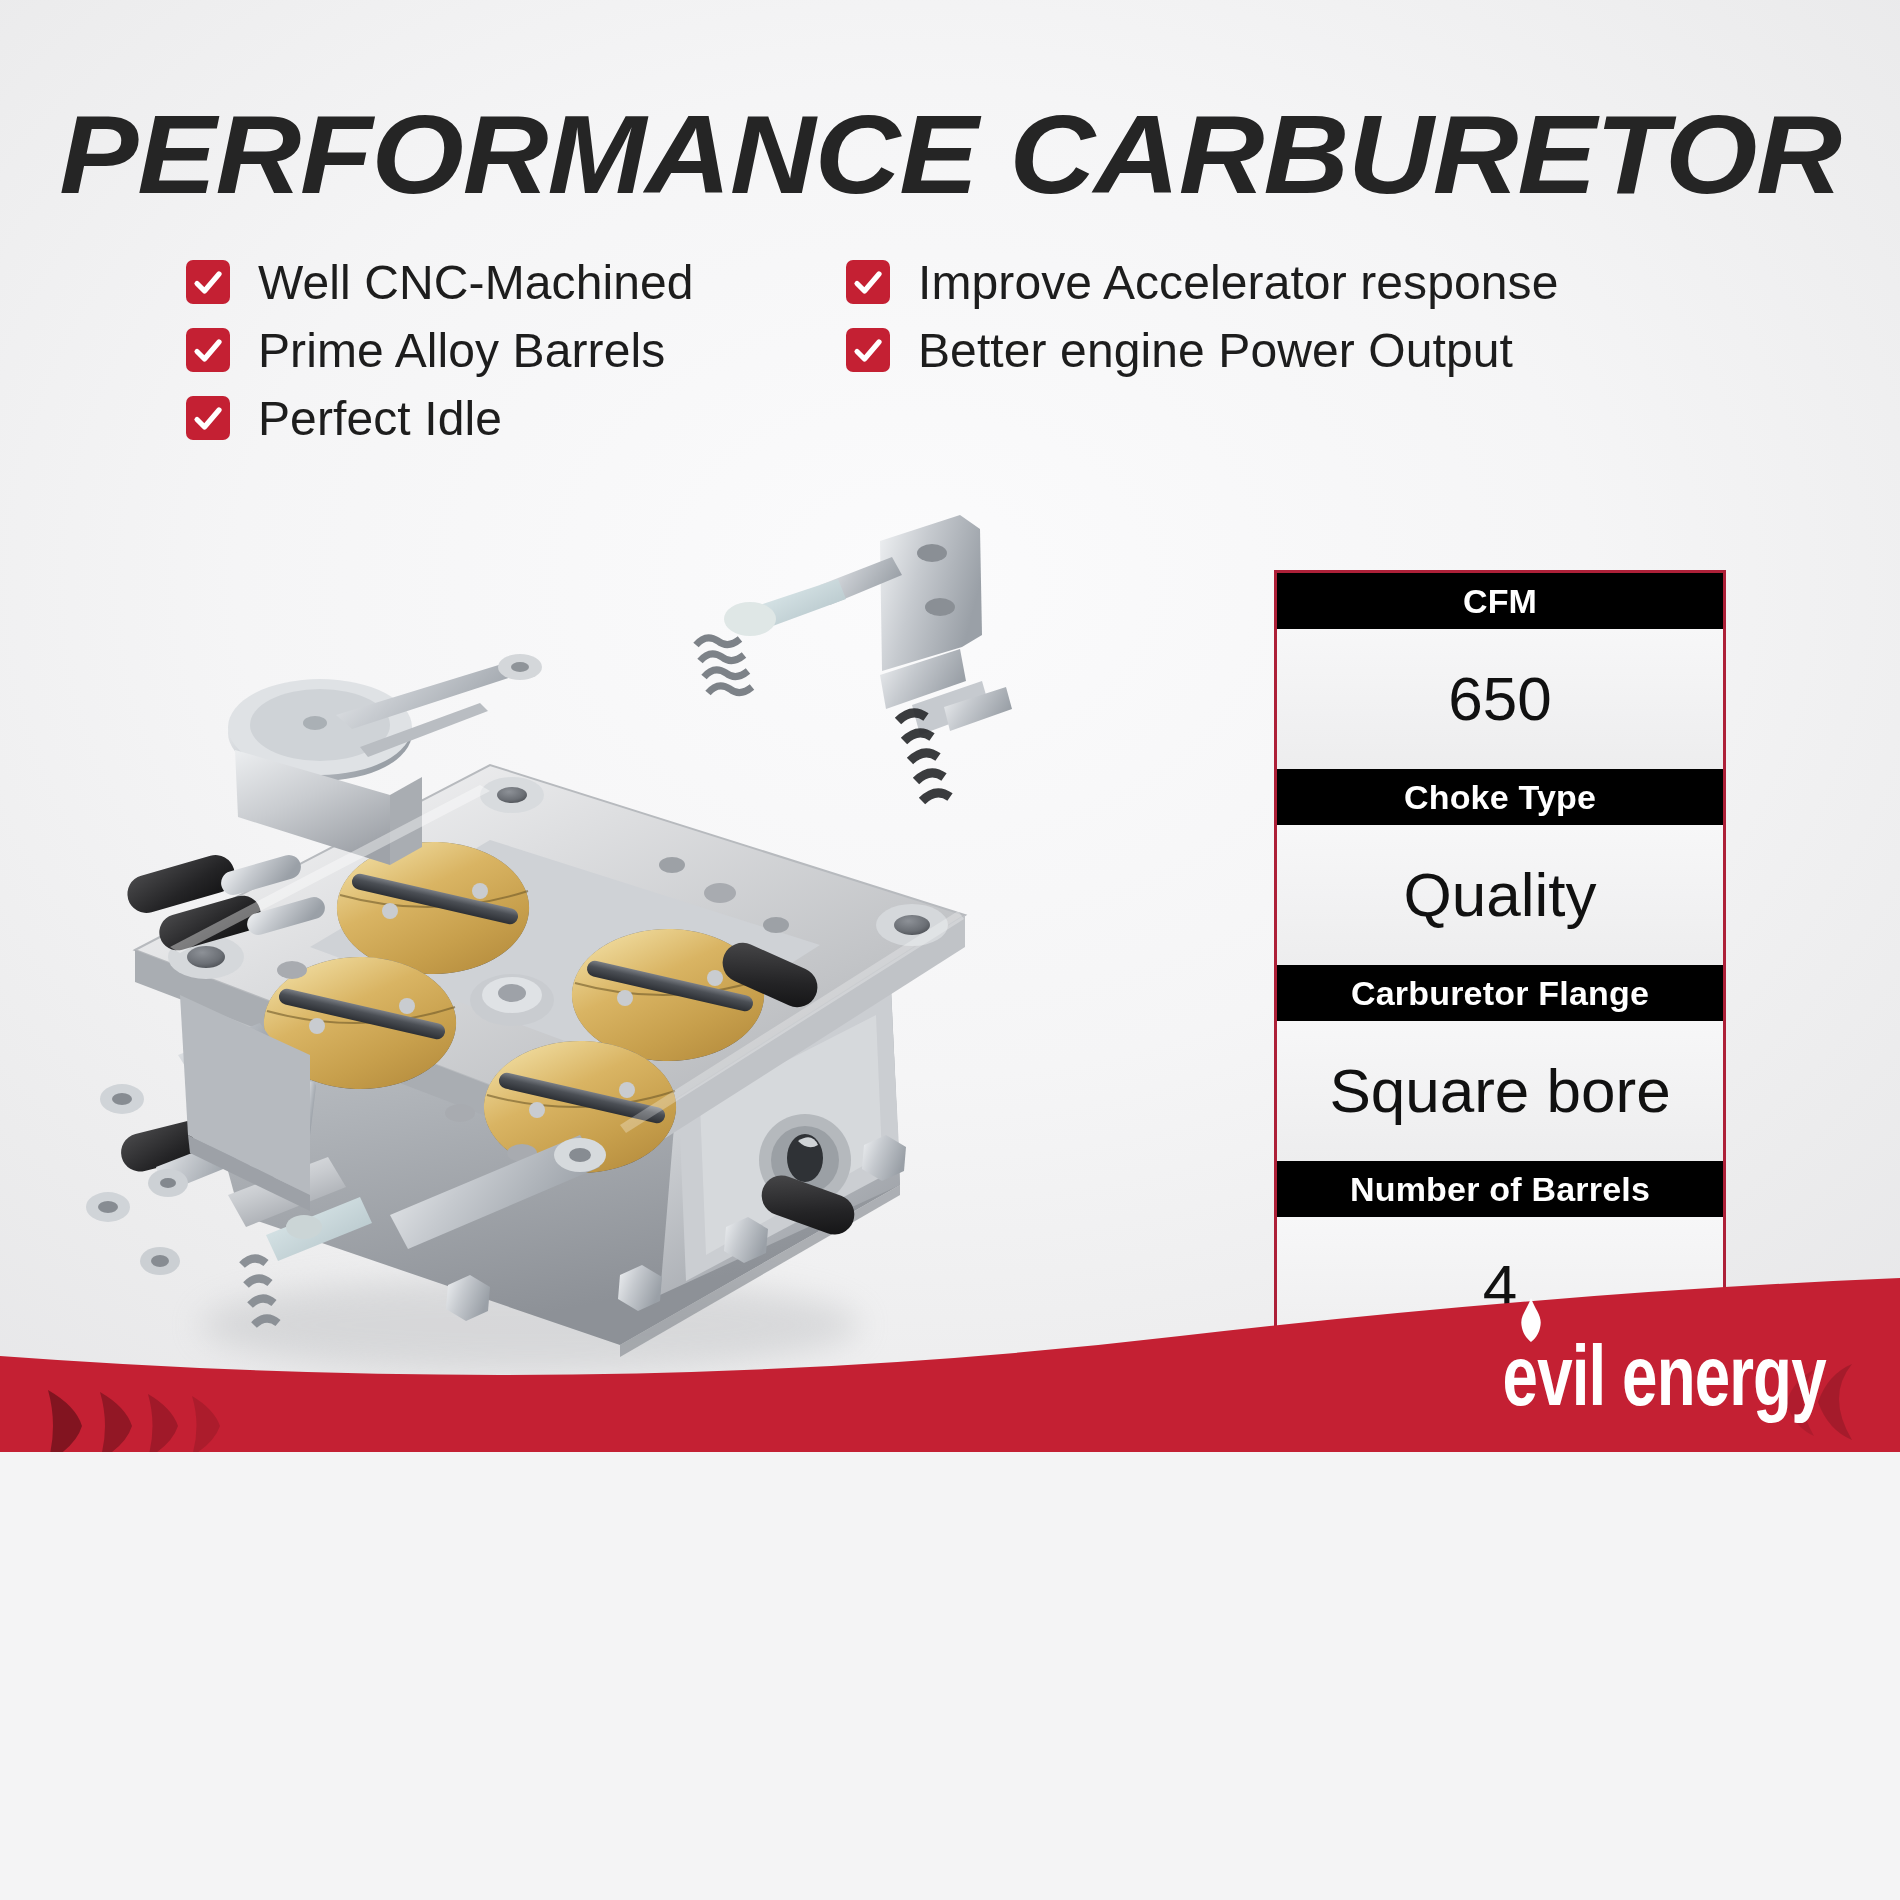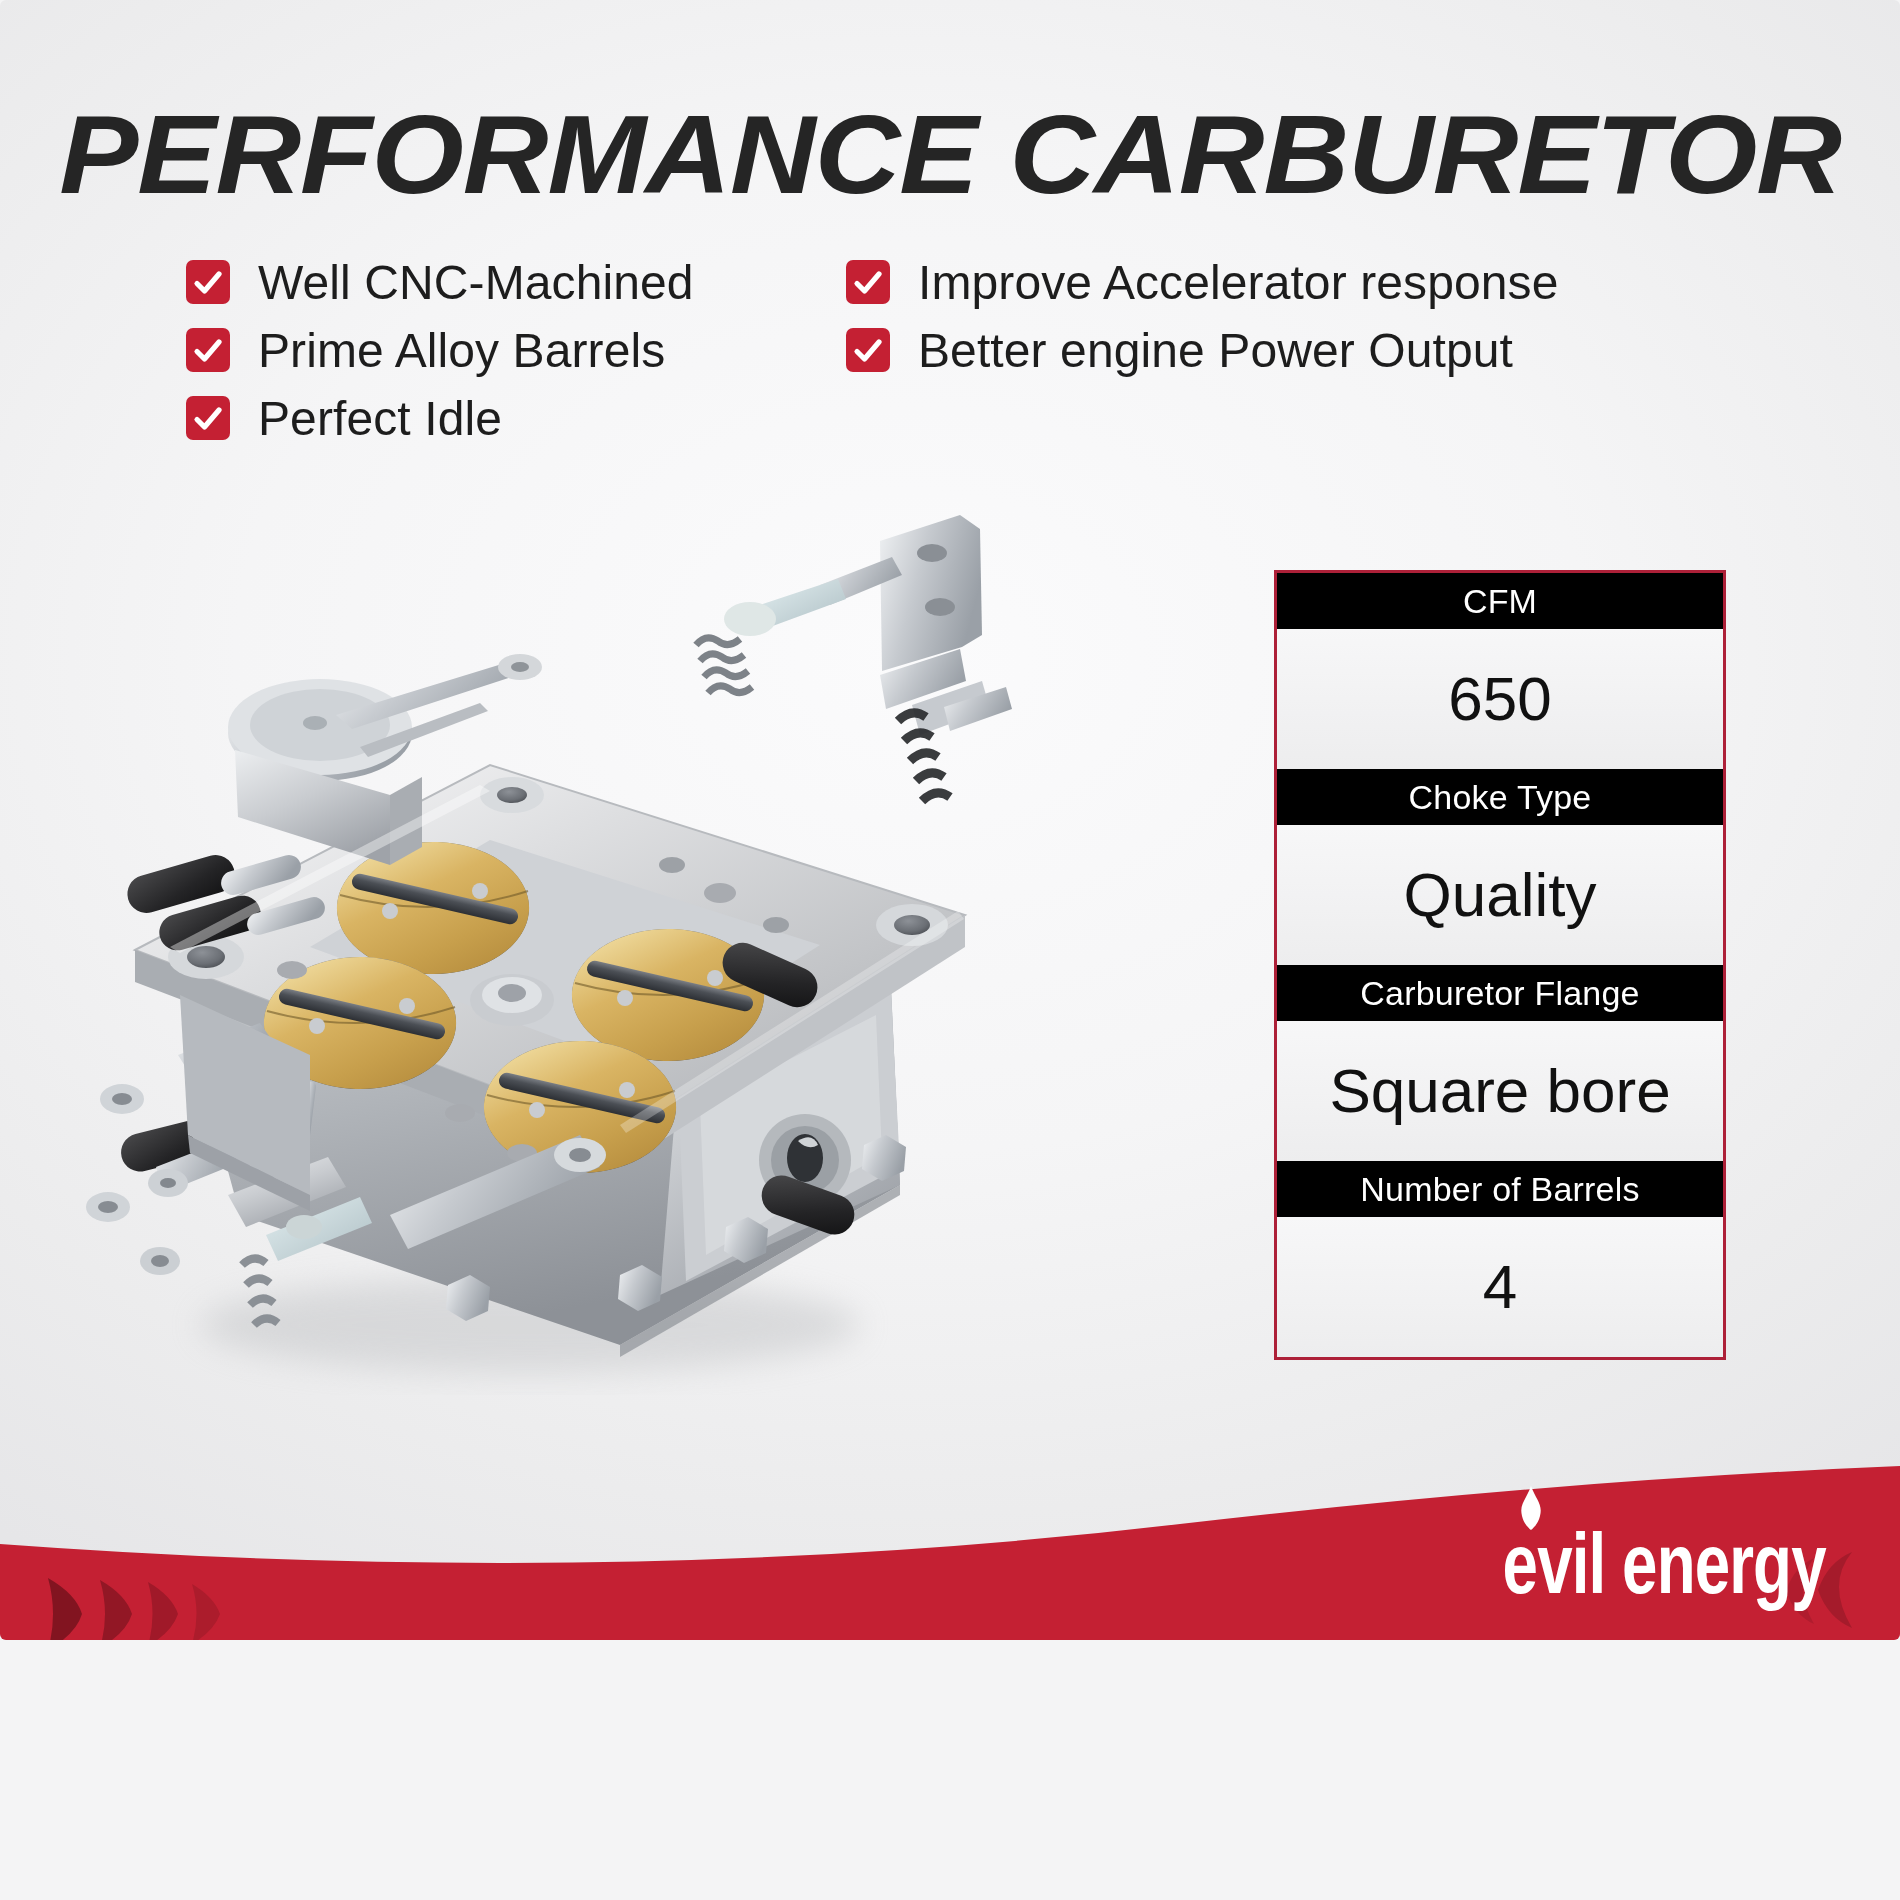--- a/index.html
+++ b/index.html
@@ -10,25 +10,24 @@
     width: 1900px;
     height: 1900px;
     font-family: "Liberation Sans", sans-serif;
     background: #f4f4f5;
     overflow: hidden;
   }
 
   #page {
     position: relative;
     width: 1900px;
-    height: 1640px;
+    height: 1452px;
     background:
       radial-gradient(ellipse 1500px 1100px at 48% 40%, #fbfbfc 0%, #f5f5f6 45%, #ececed 78%, #e6e6e8 100%);
     overflow: hidden;
-    border-radius: 6px;
   }
 
   
   #title {
     position: absolute;
     top: 96px;
     left: 0;
     width: 1900px;
     text-align: center;
     font-family: "Liberation Sans", sans-serif;
@@ -91,21 +90,21 @@
     left: 1274px;
     top: 570px;
     width: 452px;
     border: 3px solid #ad2038;
     box-sizing: border-box;
     background: #f1f1f2;
   }
   .spec-head {
     background: #000000;
     color: #ffffff;
-    font-weight: 400;
+    font-weight: 700;
     font-size: 34px;
     text-align: center;
     line-height: 56px;
     height: 56px;
     letter-spacing: 0.2px;
   }
   .spec-val {
     background: linear-gradient(180deg,#f7f7f8 0%, #ededee 100%);
     color: #111111;
     font-weight: 400;

